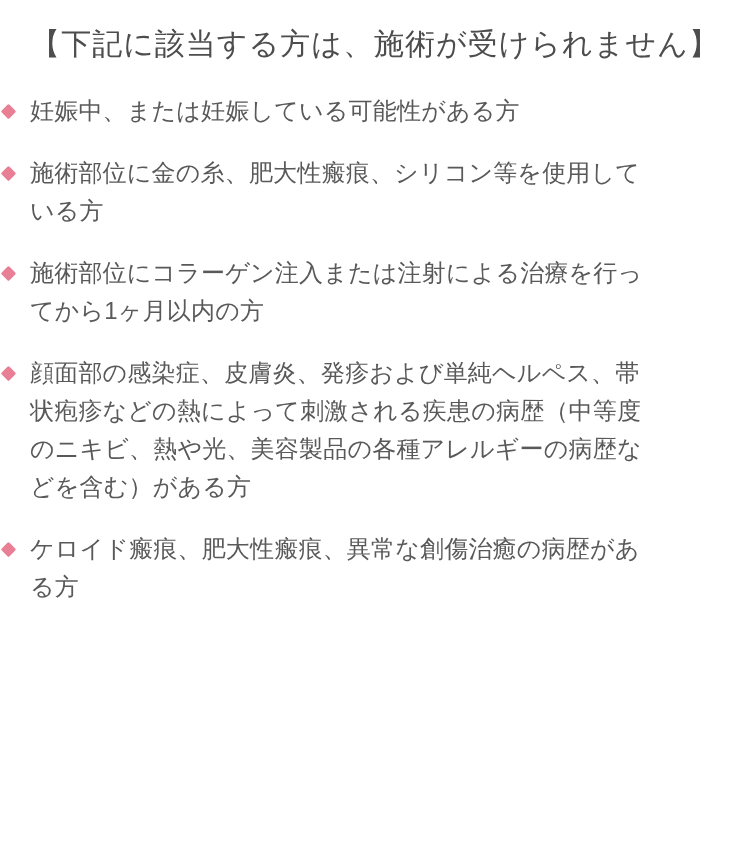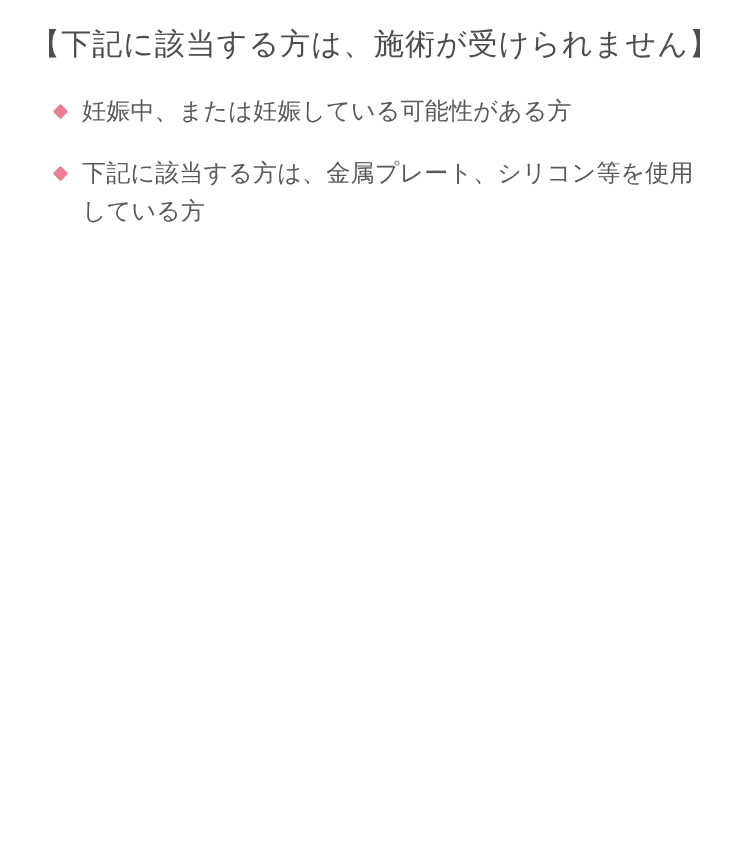--- a/index.html
+++ b/index.html
@@ -28,21 +28,20 @@
     font-size: 30px;
     line-height: 40px;
     letter-spacing: 1px;
     color: var(--title-color);
     text-align: center;
     margin-bottom: 28px;
     white-space: nowrap;
   }
   .contraindication-list {
     list-style: none;
-    padding-left: 52px;
     padding-right: 34px;
   }
   .list-item {
     display: flex;
     align-items: flex-start;
     margin-bottom: 24px;
   }
   .bullet-wrap {
     flex: 0 0 16px;
     height: 38px;
@@ -77,21 +76,39 @@
     <span class="bullet-wrap">
       <span class="diamond"></span>
     </span>
     <span class="item-text">妊娠中、または妊娠している可能性がある方</span>
   </li>
 
   <li class="list-item">
     <span class="bullet-wrap">
       <span class="diamond"></span>
     </span>
-    <span class="item-text">下記に該当する方は、金属プレート、シリコン等を使用している方</span>
+    <span class="item-text">施術部位に金の糸、肥大性瘢痕、シリコン等を使用している方</span>
+  </li>
+
+  <li class="list-item">
+    <span class="bullet-wrap">
+      <span class="diamond"></span>
+    </span>
+    <span class="item-text">施術部位にコラーゲン注入または注射による治療を行ってから1ヶ月以内の方</span>
   </li>
 
 
 
+  <li class="list-item">
+    <span class="bullet-wrap">
+      <span class="diamond"></span>
+    </span>
+    <span class="item-text">顔面部の感染症、皮膚炎、発疹および単純ヘルペス、帯状疱疹などの熱によって刺激される疾患の病歴（中等度のニキビ、熱や光、美容製品の各種アレルギーの病歴などを含む）がある方</span>
+  </li>
 
-
+  <li class="list-item">
+    <span class="bullet-wrap">
+      <span class="diamond"></span>
+    </span>
+    <span class="item-text">ケロイド瘢痕、肥大性瘢痕、異常な創傷治癒の病歴がある方</span>
+  </li>
 </ul>
 </div>
 
 </body></html>

